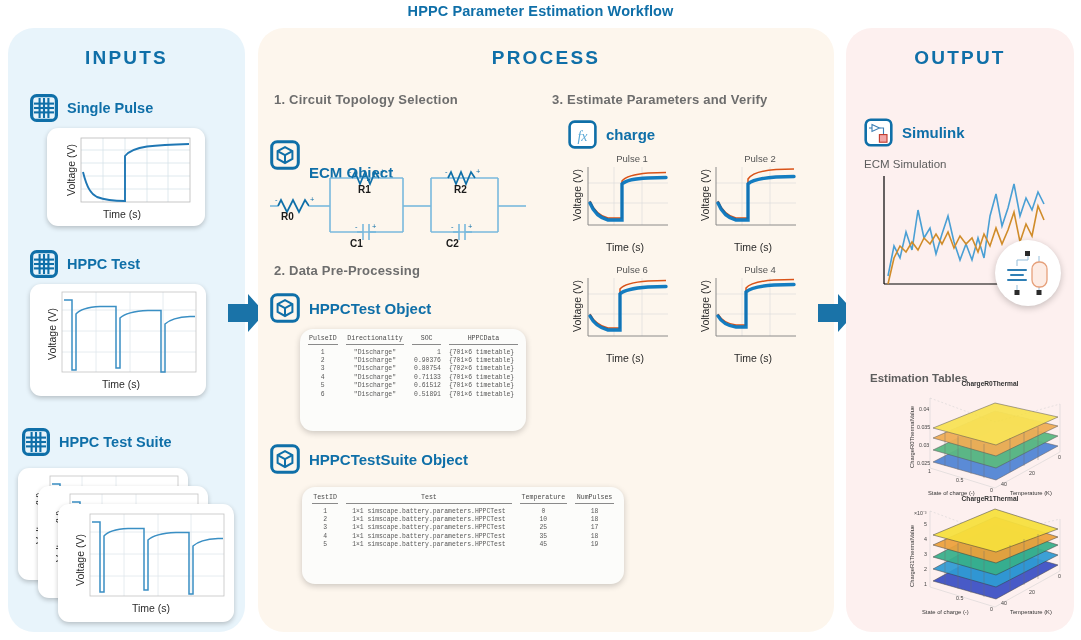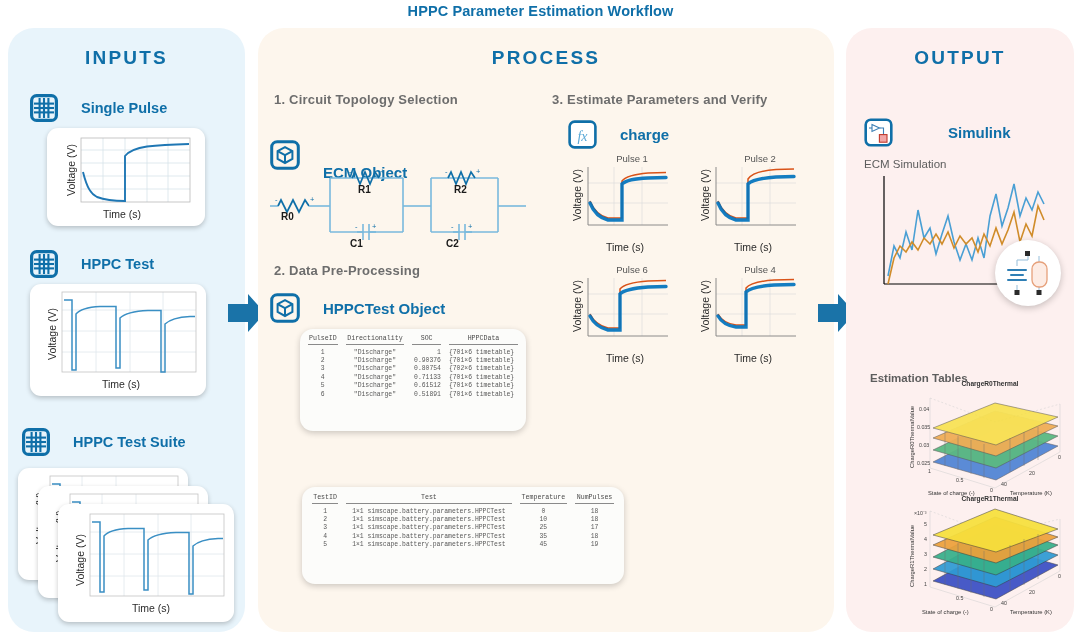--- a/index.html
+++ b/index.html
@@ -26,21 +26,21 @@
   .panel-title{
     position:absolute;width:100%;text-align:center;top:19px;
     font-size:19px;font-weight:bold;color:#0f6fa8;letter-spacing:2.2px;
   }
 
   
   .abs{position:absolute;}
 
   
   .ic{position:absolute;}
-  .row-item{position:absolute;display:flex;align-items:center;gap:23px;}
+  .row-item{position:absolute;display:flex;align-items:center;gap:9px;}
   .row-item .lbl{
     font-size:14.5px;font-weight:bold;color:#0f6fa8;white-space:nowrap;
   }
   .ic-grid{width:28px;height:28px;}
   .ic-cube{width:30px;height:30px;}
   .ic-fx{width:29px;height:29px;}
   .ic-slk{width:29px;height:29px;}
 
   
   .card{
@@ -400,20 +400,30 @@
         <tr>
           <td class="c-num">6</td>
           <td class="c-c">"Discharge"</td>
           <td class="c-r">0.51891</td>
           <td class="c-l">{701×6 timetable}</td>
         </tr>
       </tbody>
     </table>
   </div>
 
+  <div class="row-item" style="left:270px;top:444px;">
+    <span class="ic ic-cube" style="position:relative;">
+      <svg width="30" height="30" viewBox="0 0 30 30">
+        <rect x="1.7" y="1.7" width="26.6" height="26.6" rx="5.5" ry="5.5" fill="none" stroke="#0f6fa8" stroke-width="3"></rect>
+        <path d="M15,7.2 L22.4,11.2 L22.4,19 L15,23 L7.6,19 L7.6,11.2 Z" fill="none" stroke="#0f6fa8" stroke-width="2"></path>
+        <path d="M7.6,11.2 L15,15.2 L22.4,11.2 M15,15.2 L15,23" fill="none" stroke="#0f6fa8" stroke-width="2"></path>
+      </svg>
+    </span>
+    <span class="lbl" style="font-size:15px;">HPPCTestSuite Object</span>
+  </div>
 
   <div class="codecard" style="left:302px;top:487px;width:310px;height:86px;padding:7px 6px 4px 6px;">
     <table>
       <thead>
         <tr>
           <th class="c-c">TestID</th>
           <th class="c-c">Test</th>
           <th class="c-c">Temperature</th>
           <th class="c-c">NumPulses</th>
         </tr>
@@ -564,21 +574,21 @@
   <div class="row-item" style="left:864px;top:118px;">
     <span class="ic ic-slk" style="position:relative;">
       <svg width="29" height="29" viewBox="0 0 29 29">
         <rect x="1.7" y="1.7" width="25.6" height="25.6" rx="5" ry="5" fill="#ffffff" stroke="#0f6fa8" stroke-width="2.6"></rect>
         <line x1="5" y1="10" x2="8" y2="10" stroke="#3b7fb5" stroke-width="1.1"></line>
         <path d="M8,6.6 L15.5,10 L8,13.4 Z" fill="#ffffff" stroke="#3b7fb5" stroke-width="1.1"></path>
         <path d="M15.5,10 L19.5,10 L19.5,16.5" fill="none" stroke="#3b7fb5" stroke-width="1.1"></path>
         <rect x="15.4" y="16.6" width="7.6" height="7.6" fill="#f2a6a6" stroke="#c0392b" stroke-width="1.1"></rect>
       </svg>
     </span>
-    <span class="lbl" style="font-size:15px;margin-left:32px;">Simulink</span>
+    <span class="lbl" style="font-size:15px;">Simulink</span>
   </div>
 
   <div class="figlabel" style="left:864px;top:158px;font-weight:normal;font-size:11.5px;color:#5d5d5d;">ECM Simulation</div>
 
   <div class="abs" style="left:862px;top:172px;">
     <svg width="200" height="136" viewBox="0 0 200 136">
       <line x1="22" y1="4" x2="22" y2="112" stroke="#000" stroke-width="1.2"></line>
       <line x1="22" y1="112" x2="150" y2="112" stroke="#000" stroke-width="1.2"></line>
       <polyline points="26,104 32,74 38,86 44,60 50,78 56,38 62,66 68,56 74,82 80,62 86,44 92,70 98,88 104,72 110,88 116,66 122,86 128,44 134,22 140,54 146,36 152,12 158,44 164,26 170,38 176,20 182,32" fill="none" stroke="#4a9fd4" stroke-width="1.6"></polyline>
       <polyline points="26,112 32,86 38,74 44,80 50,70 56,78 62,66 68,72 74,62 80,72 86,60 92,76 98,64 104,72 110,66 116,80 122,62 128,74 134,56 140,72 146,58 152,40 158,70 164,52 170,64 176,34 182,48" fill="none" stroke="#d08c2a" stroke-width="1.6"></polyline>

